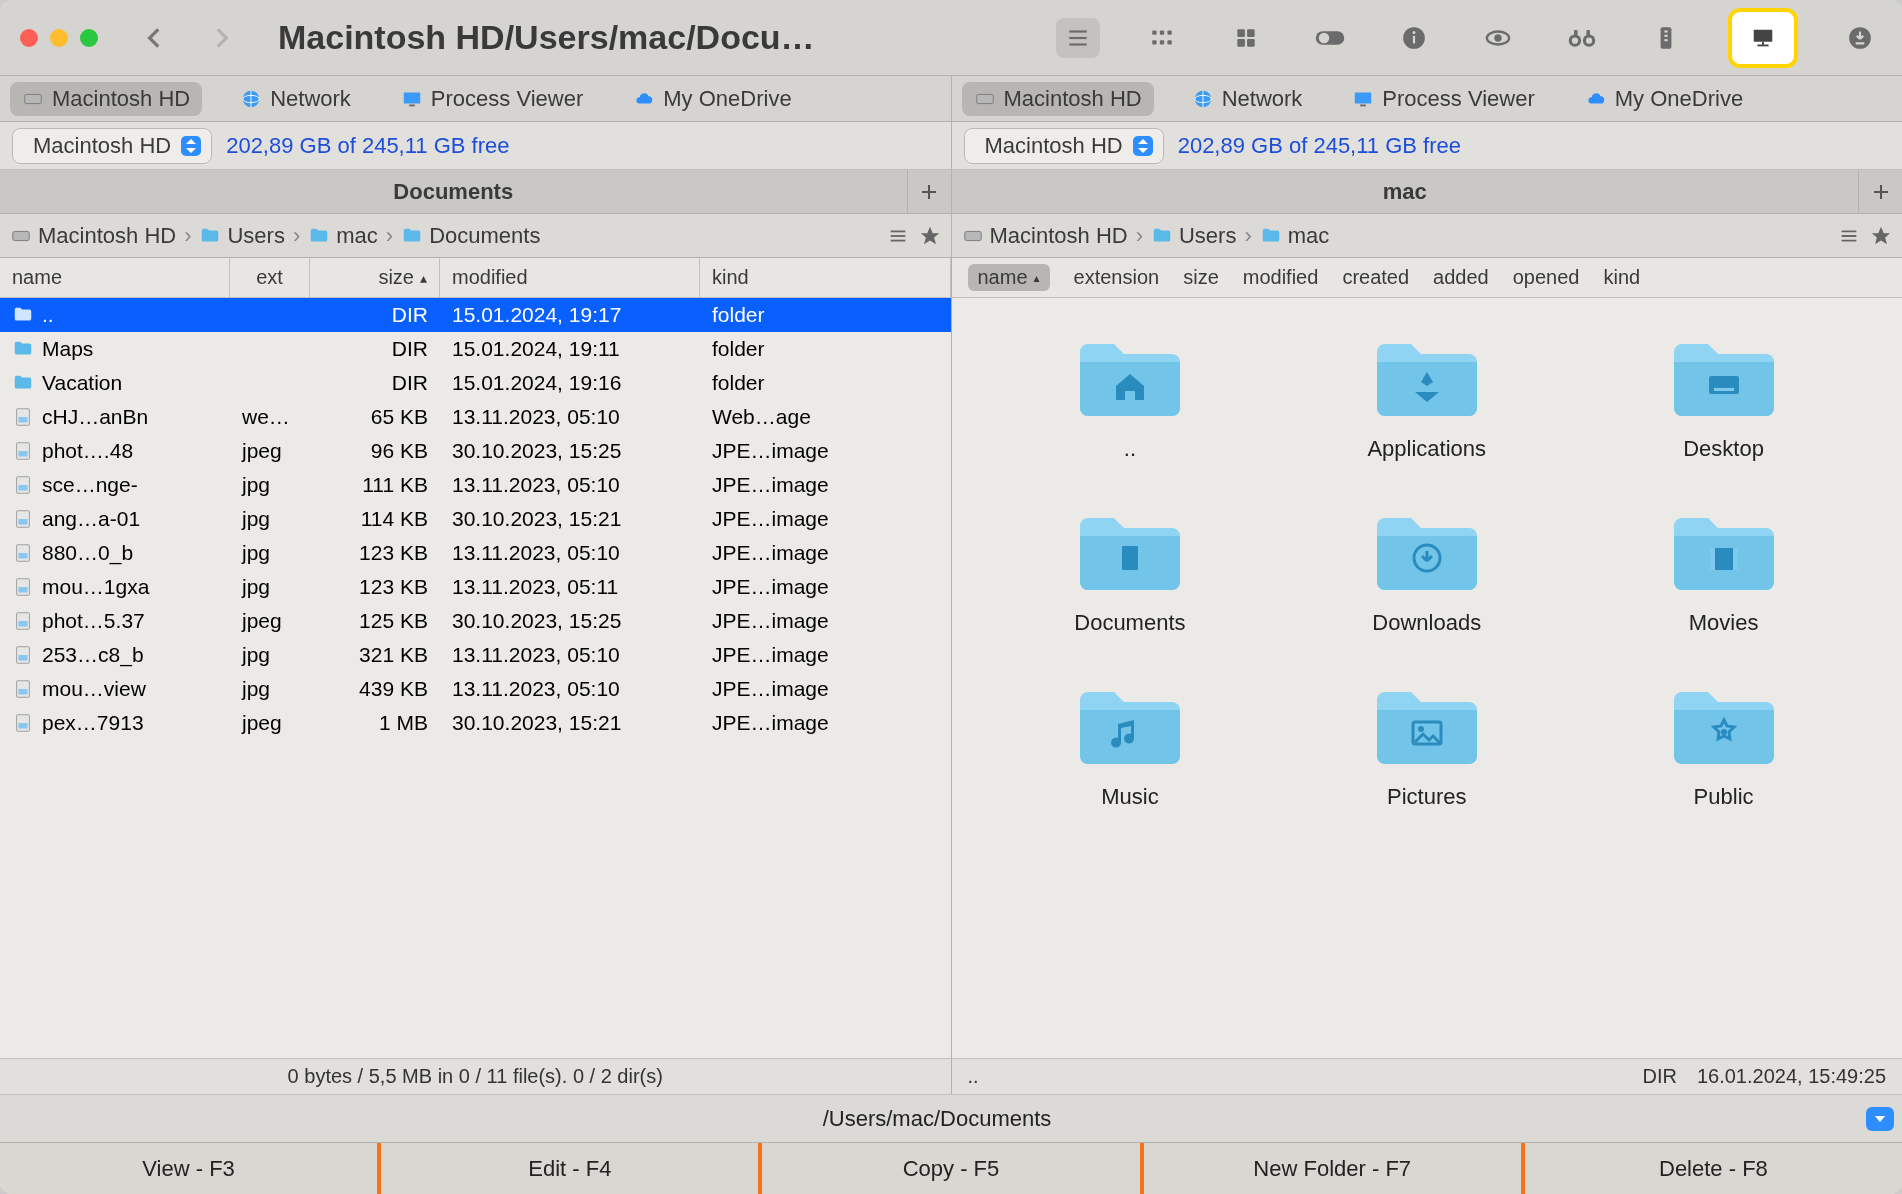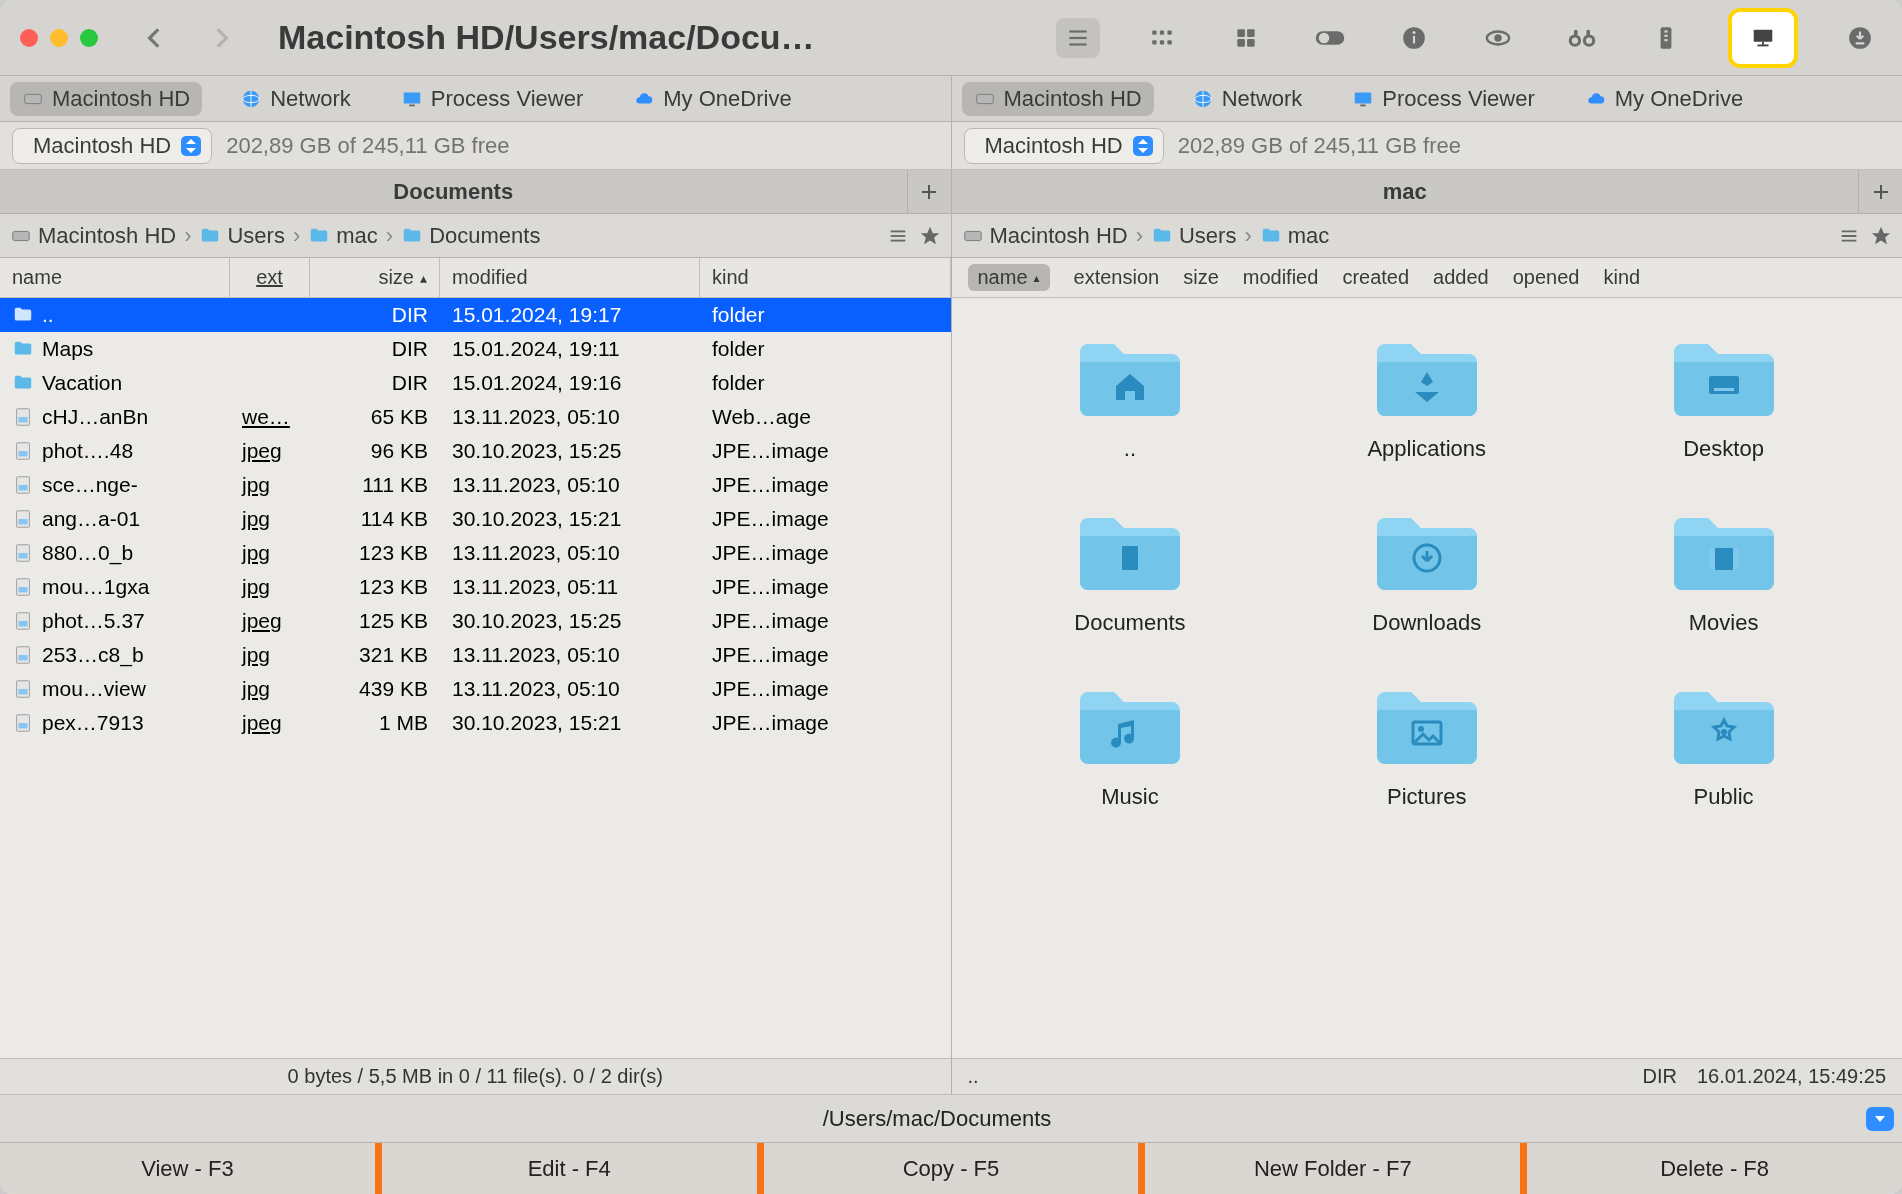--- a/index.html
+++ b/index.html
@@ -26,36 +26,36 @@
 .pane:last-child { border-right: none; }
 
 .tabs { height: 46px; background: #d6d4d0; display: flex; align-items: center; padding: 0 10px; gap: 26px; border-bottom: 1px solid #b5b2ae; }
 .tab { display: flex; align-items: center; gap: 8px; font-size: 22px; color: #3a3a3a; padding: 4px 12px; border-radius: 8px; cursor: pointer; white-space: nowrap; }
 .tab.active { background: #b8b6b2; }
 .tab .ico { width: 22px; height: 22px; display: inline-flex; }
 
 .volbar { height: 48px; background: #e2e0dc; display: flex; align-items: center; padding: 0 12px; gap: 14px; border-bottom: 1px solid #c3c0bc; font-size: 22px; color: #3a3a3a; }
 .volsel { display: flex; align-items: center; gap: 10px; background: #efedea; border: 1px solid #bcb9b5; border-radius: 8px; padding: 4px 10px; }
 .volsel .chev { background: #2f8eff; border-radius: 5px; padding: 2px 3px; }
-.volinfo { color: #737373; }
+.volinfo { color: #1d4ed8; }
 
 .subtab { height: 44px; background: #cac8c4; display: flex; align-items: center; border-bottom: 1px solid #b5b2ae; }
 .subtab .label { flex: 1; text-align: center; font-size: 22px; font-weight: 600; color: #3a3a3a; }
 .subtab .plus { width: 44px; height: 44px; display: flex; align-items: center; justify-content: center; border-left: 1px solid #b5b2ae; color: #555; cursor: pointer; }
 
 .crumbs { height: 44px; background: #dcdad6; display: flex; align-items: center; padding: 0 10px; gap: 8px; border-bottom: 1px solid #b5b2ae; font-size: 22px; color: #3a3a3a; }
 .crumbs .seg { display: flex; align-items: center; gap: 6px; cursor: pointer; }
 .crumbs .sep { color: #888; }
 .crumbs .tools { margin-left: auto; display: flex; gap: 10px; color: #666; }
 
 
 .colhdr { height: 40px; background: #e8e6e3; display: flex; border-bottom: 1px solid #c3c0bc; font-size: 20px; color: #3a3a3a; }
 .colhdr > div { border-right: 1px solid #c3c0bc; display: flex; align-items: center; padding: 0 12px; }
 .colhdr .sort::after { content: '▴'; margin-left: 6px; font-size: 14px; }
-.c-name { width: 230px; } .c-ext { width: 80px; justify-content: center; text-decoration: underline; } .c-size { width: 130px; justify-content: flex-end; } .c-mod { width: 260px; } .c-kind { flex: 1; }
+.c-name { width: 230px; } .c-ext { width: 80px; justify-content: center; } .c-size { width: 130px; justify-content: flex-end; } .c-mod { width: 260px; } .c-kind { flex: 1; }
 
 
 .filelist { flex: 1; background: #eceae7; overflow: auto; }
 .frow { display: flex; height: 34px; font-size: 21px; align-items: center; cursor: pointer; }
 .frow > div { padding: 0 12px; overflow: hidden; white-space: nowrap; text-overflow: ellipsis; }
 .frow .c-size { text-align: right; justify-content: flex-end; display: flex; }
 .frow .c-name { display: flex; align-items: center; gap: 8px; }
 .frow.selected { background: #0a5fff; color: #fff; }
 .frow.selected .fico svg { fill: #cfe4ff; }
 .fico { width: 22px; height: 22px; display: inline-flex; }
@@ -73,21 +73,21 @@
 
 .status { height: 36px; background: #e2e0dc; display: flex; align-items: center; padding: 0 16px; font-size: 20px; color: #333; border-top: 1px solid #c3c0bc; }
 .status .mid { flex: 1; text-align: center; }
 .status.right { justify-content: space-between; }
 
 .pathfield { height: 48px; background: #dcdad6; display: flex; align-items: center; padding: 0 8px; border-top: 1px solid #c3c0bc; }
 .pathfield input { flex: 1; font-size: 22px; background: transparent; border: none; color: #222; text-align: center; outline: none; }
 .pathfield .dd { background: #2f8eff; width: 28px; height: 24px; border-radius: 6px; display: flex; align-items: center; justify-content: center; cursor: pointer; }
 
 .fnkeys { height: 52px; display: flex; border-top: 1px solid #b5b2ae; background: #dad7d3; }
-.fnkeys > div { flex: 1; display: flex; align-items: center; justify-content: center; font-size: 22px; color: #222; border-right: 7px solid #f97316; cursor: pointer; }
+.fnkeys > div { flex: 1; display: flex; align-items: center; justify-content: center; font-size: 22px; color: #222; border-right: 4px solid #f97316; cursor: pointer; }
 .fnkeys > div:last-child { border-right: none; }
 
 
 svg { display: block; }
 </style>
 </head>
 <body>
 
 <div class="window">
 

